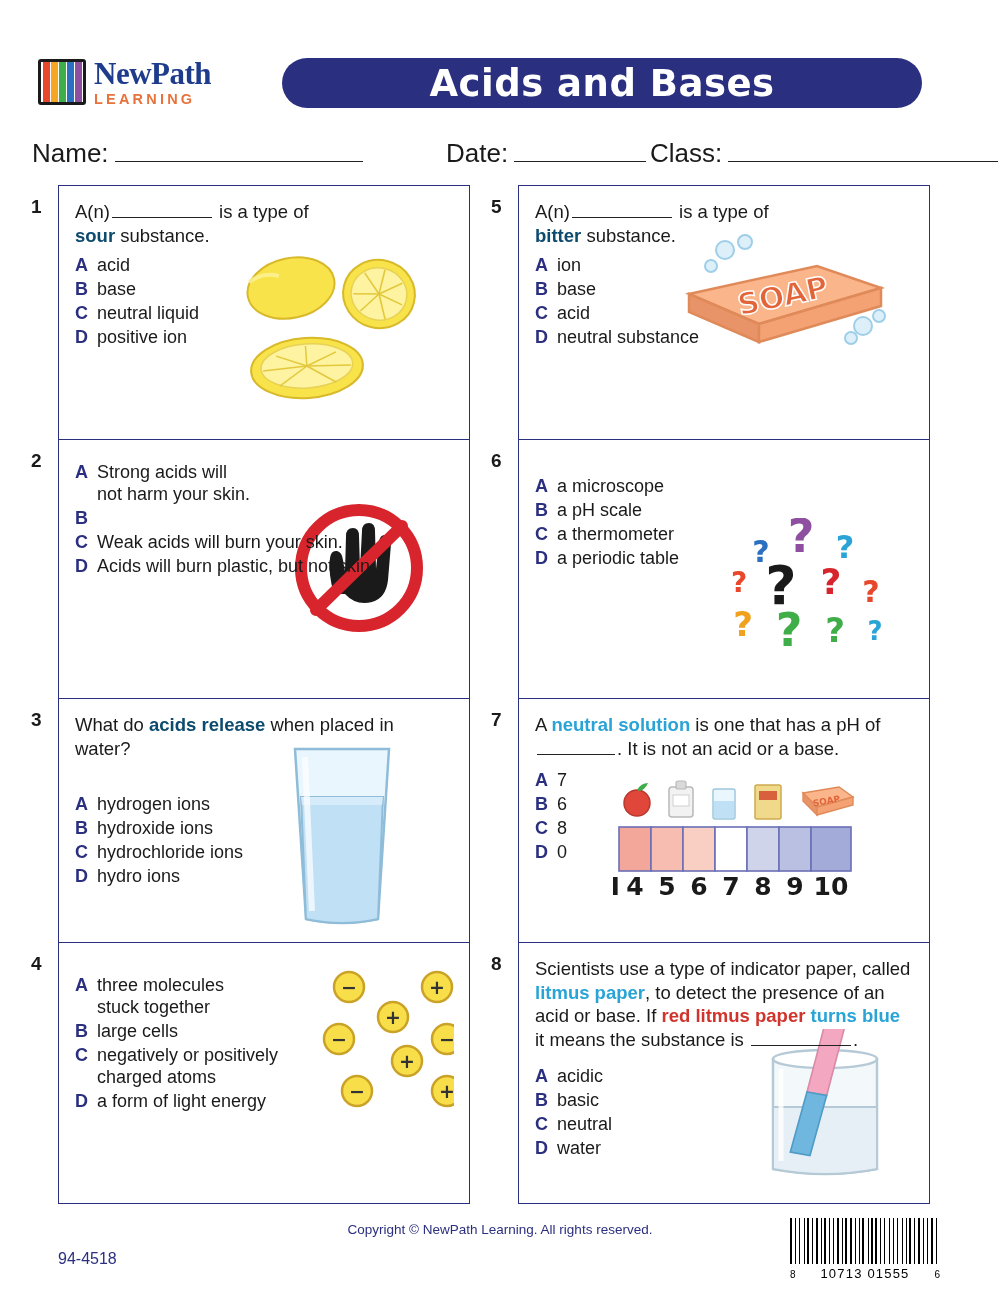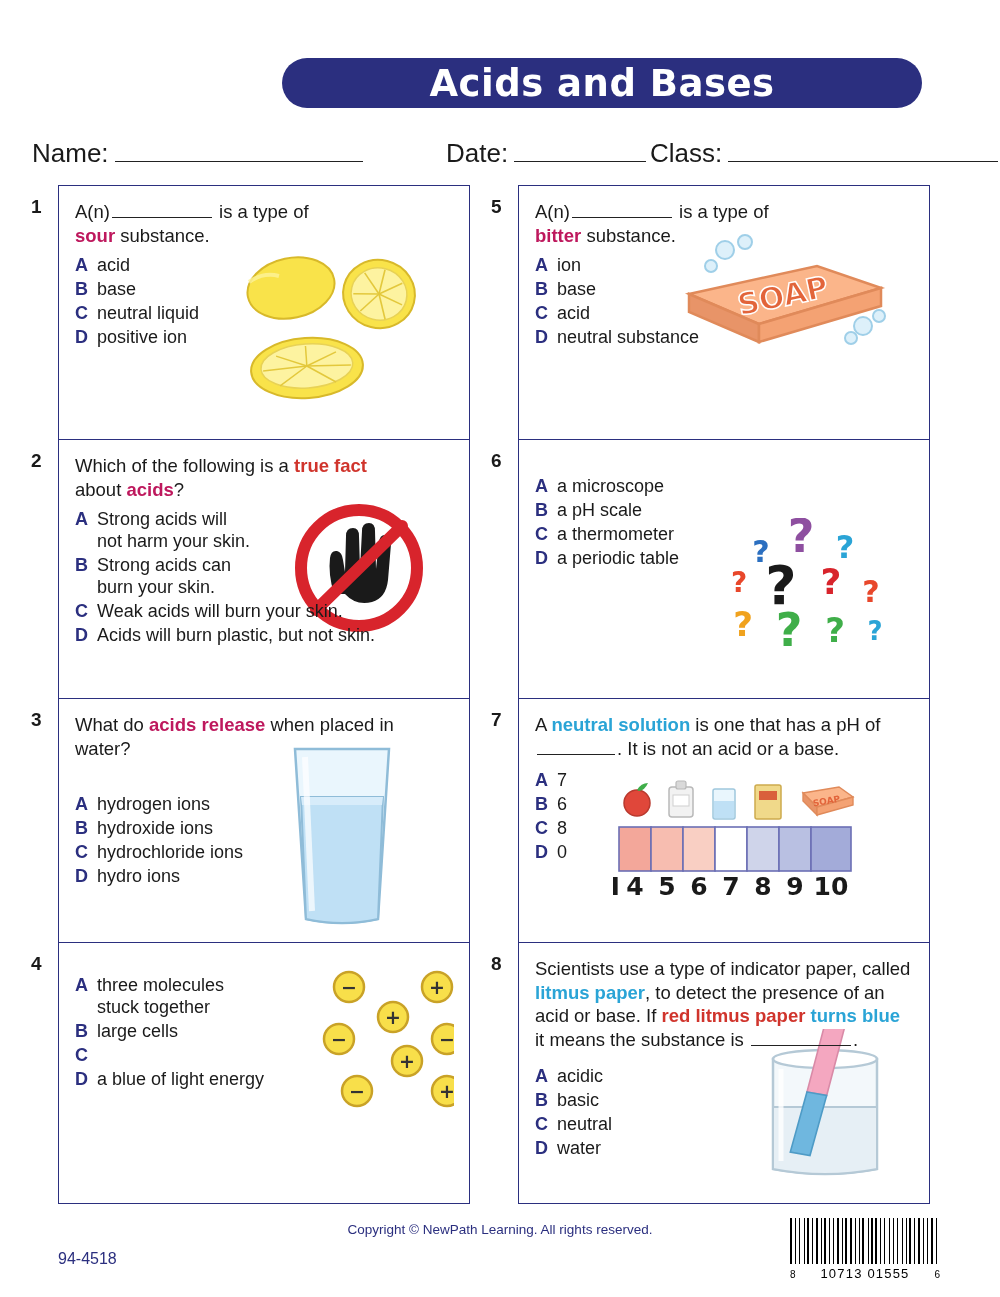--- a/index.html
+++ b/index.html
@@ -98,21 +98,21 @@
   .qtext {
     font-size: 18.5px; color: #1a1a1a; line-height: 1.28;
     margin: 0 0 6px 0; position: relative; z-index: 2;
   }
   .blank-line {
     display: inline-block; border-bottom: 1.6px solid #222;
     width: 100px; height: 15px; margin: 0 2px;
   }
   .blank-short { width: 78px; }
   .u { }
-  .b-orange { color: #be185d; font-weight: bold; }
+  .b-orange { color: #0c4a6e; font-weight: bold; }
   .b-red    { color: #d0342c; font-weight: bold; }
   .b-blue   { color: #2aa4d6; font-weight: bold; }
 
   .choices { position: relative; z-index: 2; margin-top: 8px; }
   .choice {
     display: flex; align-items: flex-start; gap: 8px;
     font-size: 18px; color: #1a1a1a; line-height: 1.22;
     margin-bottom: 2px;
   }
   .choice .ltr { color: #2b2f7f; font-weight: bold; width: 14px; flex: none; }
@@ -138,20 +138,33 @@
     font-size: 10px; margin-top: 2px; font-family: "Liberation Sans", sans-serif;
   }
   .barcode-nums .big { font-size: 13px; letter-spacing: 1.2px; }
 </style>
 </head>
 <body>
 
 <div class="page">
 
   <div class="header">
+    <div class="logo">
+      <div class="logo-book">
+        <span class="stripe s1"></span>
+          <span class="stripe s2"></span>
+        <span class="stripe s3"></span>
+          <span class="stripe s4"></span>
+        <span class="stripe s5"></span>
+      </div>
+      <div class="logo-text">
+        <div class="logo-main"><span class="np-new">New</span><span class="np-path">Path</span></div>
+        <div class="logo-sub">LEARNING</div>
+      </div>
+    </div>
     <div class="title-bar">
       <span class="title">Acids and Bases</span>
     </div>
   </div>
 
   <div class="info-row">
     <div class="info-item info-name">
       <span>Name:</span>
       <span class="info-line"></span>
     </div>
@@ -226,34 +239,28 @@
                   <path d="M0 -2 L-44 0"></path>
                 <path d="M0 -2 L-30 -14"></path>
               </g>
             </g>
           </svg>
         </div>
       </div>
 
       <div class="qbox" style="height:259px;">
         <div class="qnum">2</div>
-        <div class="qtext">
-          <span>Which of the following is a </span><span class="b-red">true fact</span><br>
-          <span> about </span><span class="b-orange">acids</span><span>?</span>
-        </div>
         <div class="choices">
           <div class="choice">
               <span class="ltr">A</span>
               <span class="txt">Strong acids will
 not harm your skin.</span>
             </div>
           <div class="choice">
               <span class="ltr">B</span>
-              <span class="txt">Strong acids can
-burn your skin.</span>
             </div>
           <div class="choice">
               <span class="ltr">C</span>
               <span class="txt">Weak acids will burn your skin.</span>
             </div>
           <div class="choice">
               <span class="ltr">D</span>
               <span class="txt">Acids will burn plastic, but not skin.</span>
             </div>
         </div>
@@ -306,24 +313,26 @@
               <span class="ltr">A</span>
               <span class="txt">three molecules
 stuck together</span>
             </div>
           <div class="choice">
               <span class="ltr">B</span>
               <span class="txt">large cells</span>
             </div>
           <div class="choice">
               <span class="ltr">C</span>
-            </div>
-          <div class="choice">
-              <span class="ltr">D</span>
-              <span class="txt">a blue of light energy</span>
+              <span class="txt">negatively or positively
+charged atoms</span>
+            </div>
+          <div class="choice">
+              <span class="ltr">D</span>
+              <span class="txt">a form of light energy</span>
             </div>
         </div>
         <div class="art" style="left:230px; top:26px;">
           <svg width="165" height="155" viewBox="0 0 165 155">
             <g font-family="DejaVu Sans, sans-serif" font-size="19" font-weight="bold" text-anchor="middle">
               <g>
                   <circle cx="60" cy="18" r="15" fill="#f8df4a" stroke="#c9a227" stroke-width="2.5"></circle>
                   <text x="60" y="25" fill="#333">−</text>
                 </g>
               <g>

